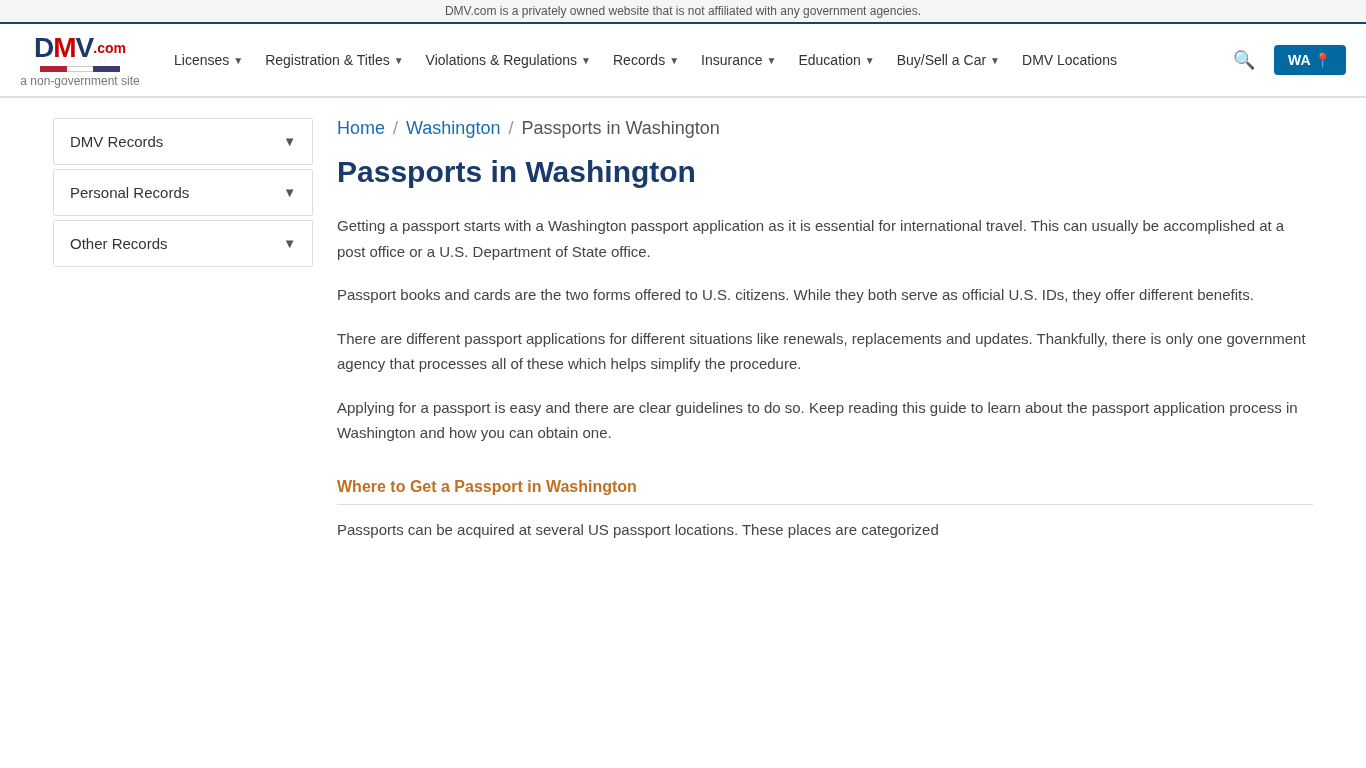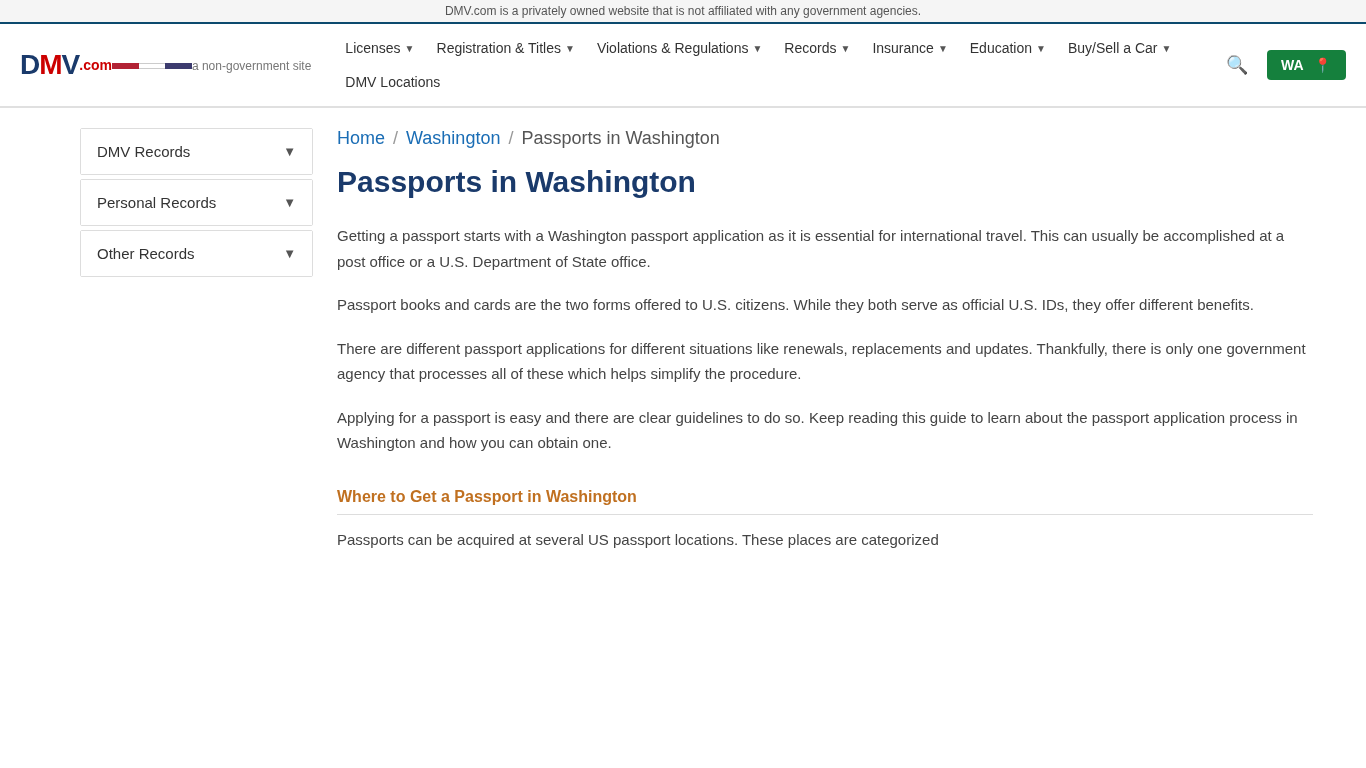--- a/index.html
+++ b/index.html
@@ -19,21 +19,21 @@
     .header {
       display: flex;
       align-items: center;
       padding: 8px 20px;
       border-bottom: 2px solid #e0e0e0;
       background: #fff;
     }
 
     .logo-wrap {
       display: flex;
-      flex-direction: row;
+      flex-direction: column;
       align-items: center;
       margin-right: 24px;
       min-width: 120px;
     }
 
     .logo {
       display: flex;
       align-items: center;
     }
 
@@ -99,31 +99,31 @@
     .search-btn {
       background: none;
       border: none;
       cursor: pointer;
       padding: 6px 10px;
       font-size: 18px;
       color: #555;
     }
 
     .wa-btn {
-      background: #15803d;
+      background: #0369a1;
       color: #fff;
       border: none;
       border-radius: 4px;
       padding: 7px 14px;
       cursor: pointer;
       font-size: 14px;
       font-weight: bold;
       display: flex;
       align-items: center;
-      gap: 11px;
+      gap: 4px;
     }
 
     
     .main-container {
       display: flex;
       max-width: 1300px;
       margin: 0 auto;
       padding: 20px 20px;
       gap: 24px;
     }
@@ -132,21 +132,20 @@
     .sidebar {
       width: 260px;
       min-width: 240px;
       flex-shrink: 0;
     }
 
     .sidebar-section {
       border: 1px solid #ddd;
       margin-bottom: 4px;
       border-radius: 2px;
-      margin-left: 27px;
     }
 
     .sidebar-section-header {
       display: flex;
       justify-content: space-between;
       align-items: center;
       padding: 14px 16px;
       cursor: pointer;
       background: #fff;
       font-size: 15px;

